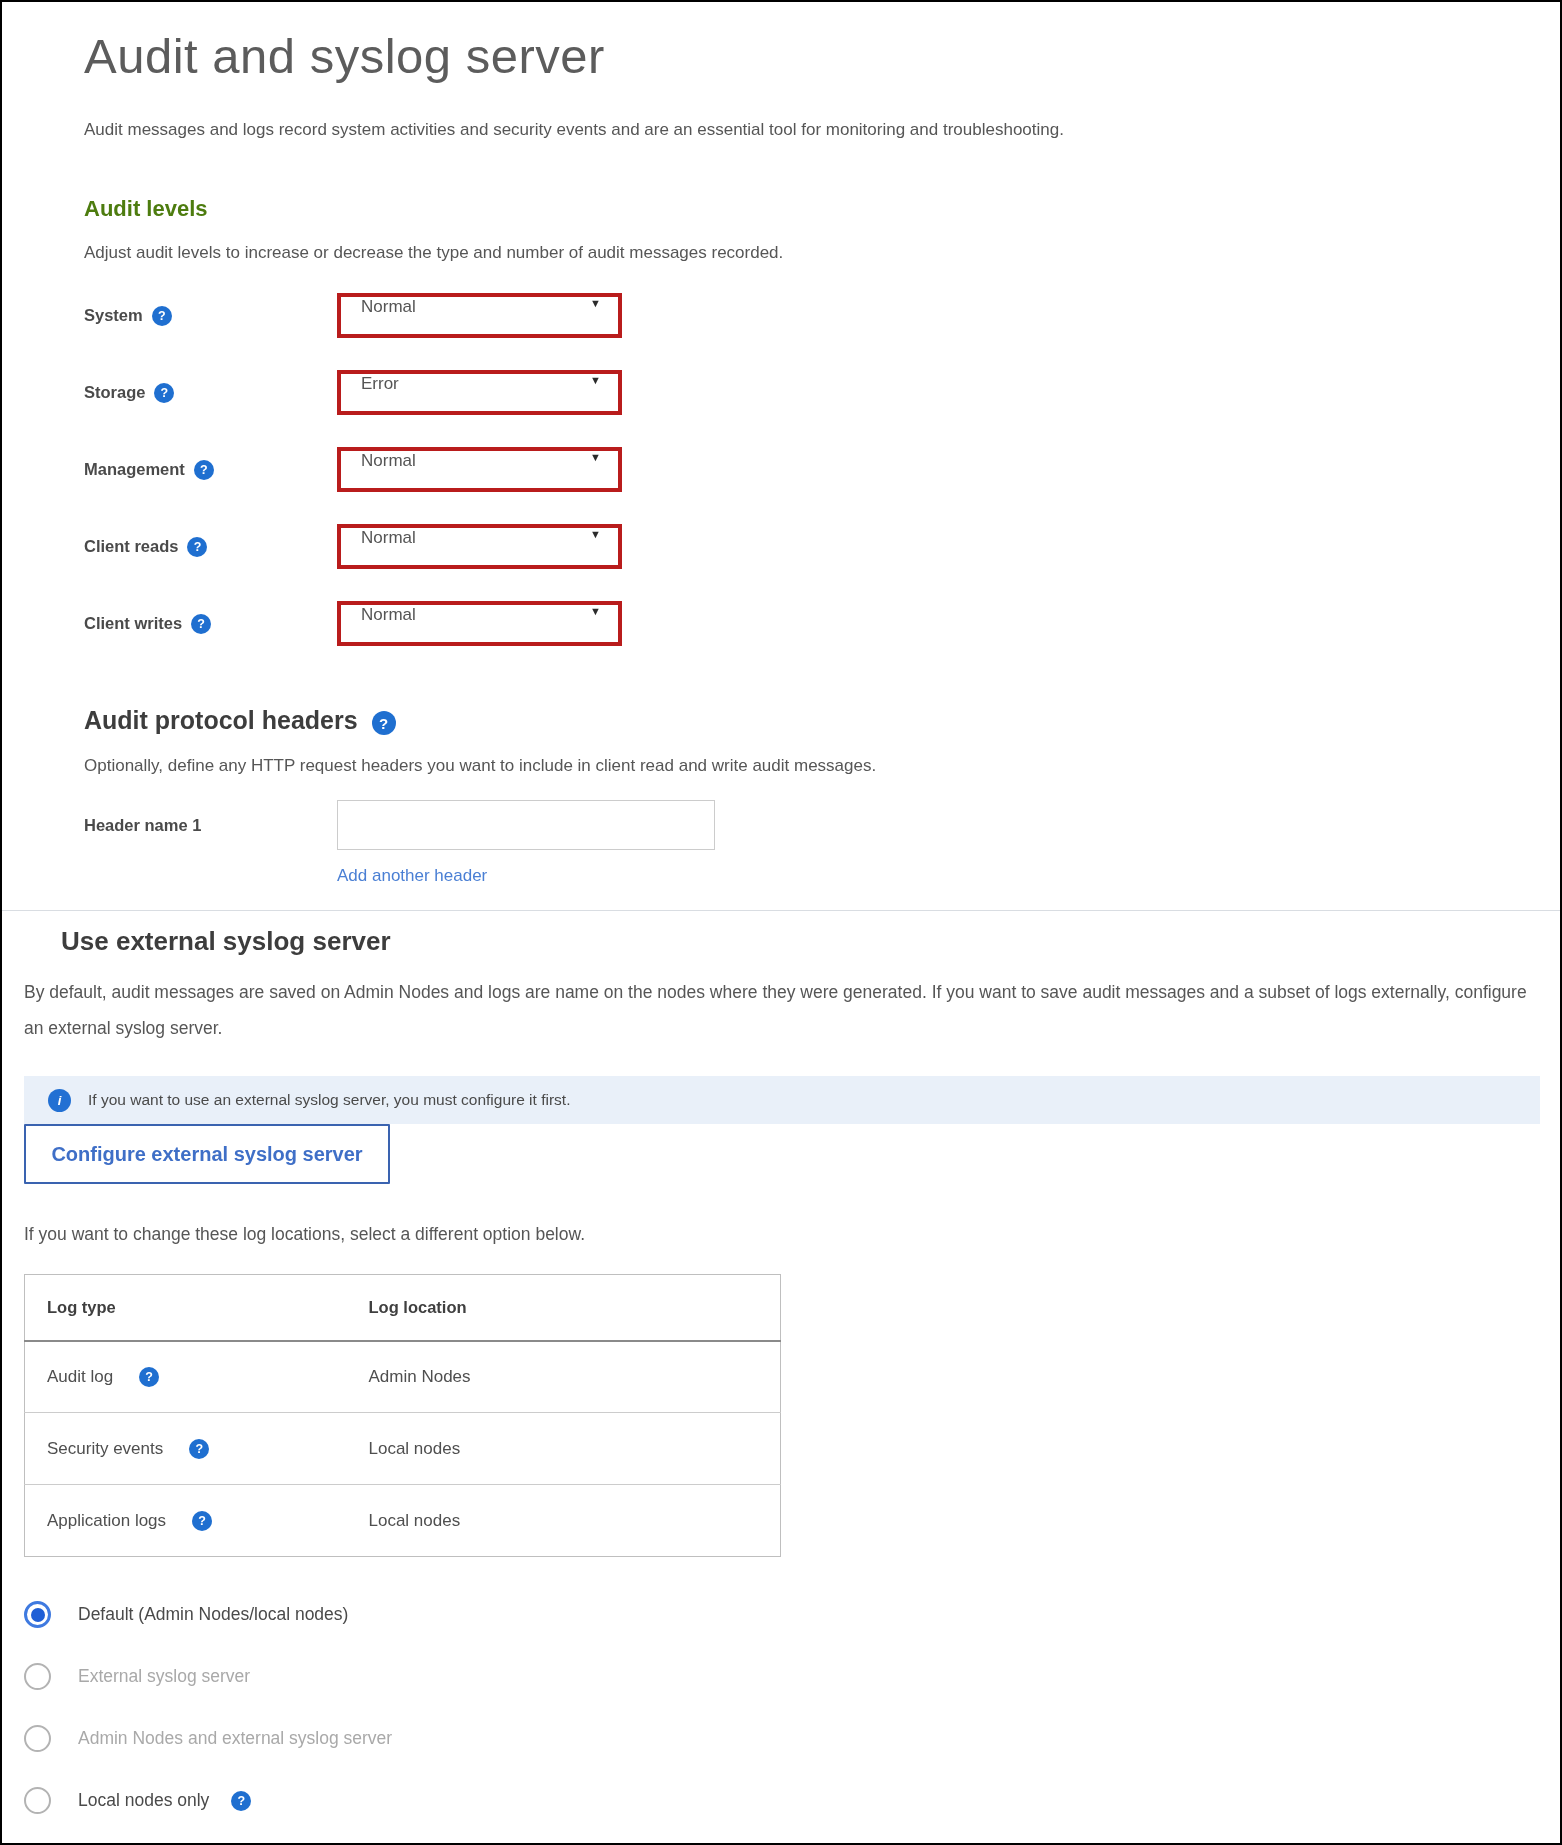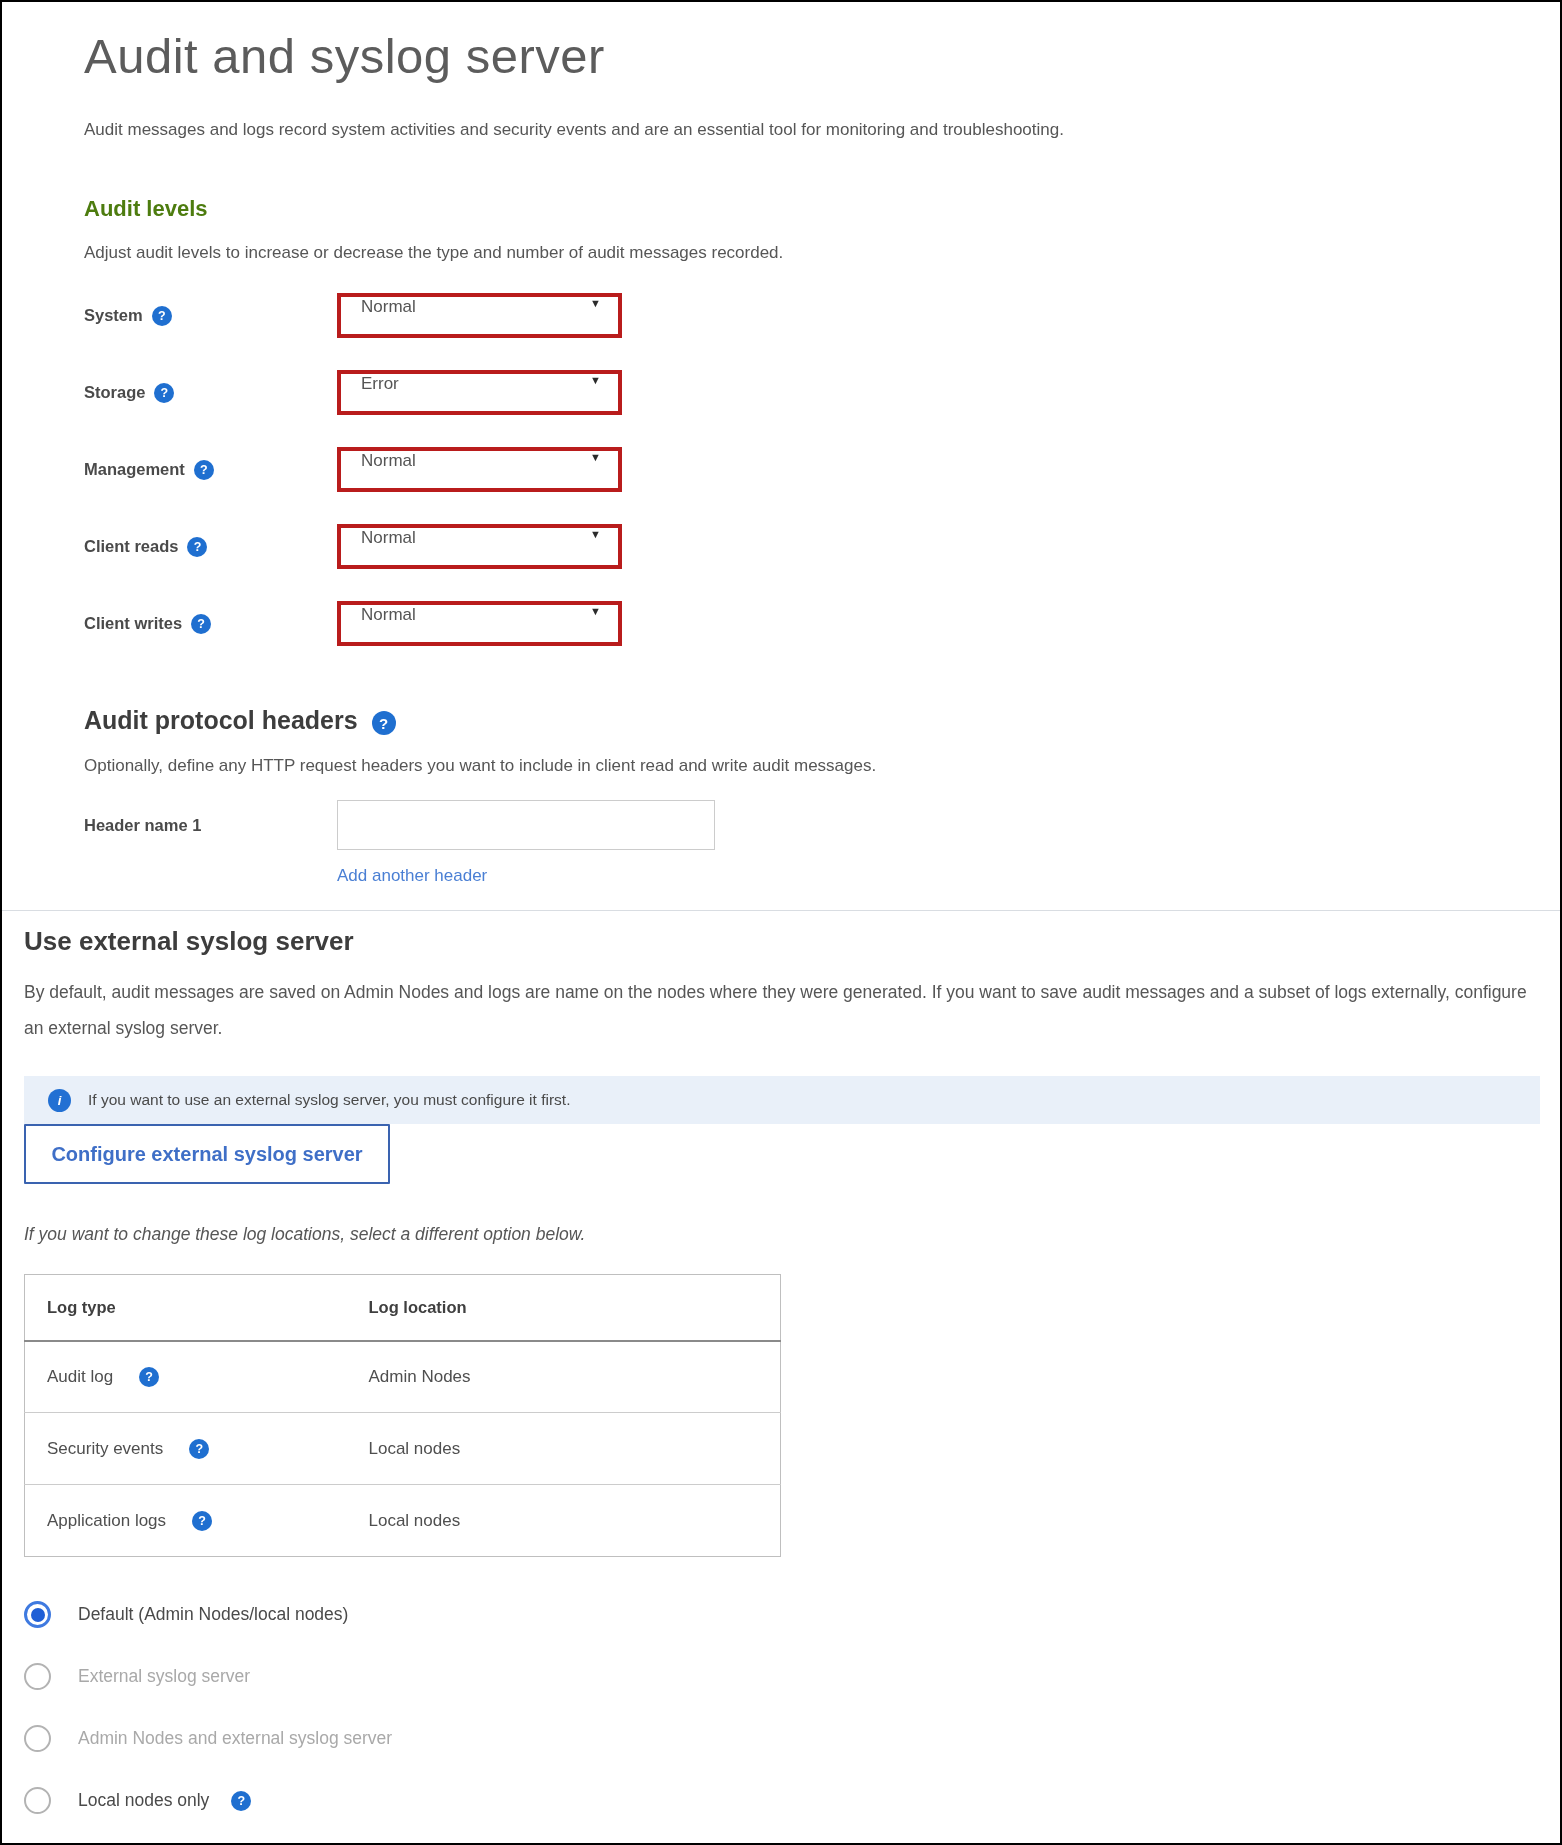--- a/index.html
+++ b/index.html
@@ -125,20 +125,21 @@
   
   .lower-section {
     margin-top: 24px;
     border-top: 1px solid #d9dde2;
     padding: 15px 20px 0 22px;
   }
   .lower-heading {
     font-size: 26px;
     font-weight: 700;
     color: #3d3d3d;
+    margin-left: 37px;
   }
   .lower-desc {
     margin-top: 17px;
     font-size: 17.5px;
     color: #565656;
     line-height: 36px;
     max-width: 1520px;
   }
 
   .info-banner {
@@ -176,21 +177,20 @@
     font-size: 20px;
     font-weight: 700;
     cursor: pointer;
     display: block;
   }
 
   .change-note {
     margin-top: 40px;
     font-size: 17.5px;
     color: #565656;
-    font-style: italic;
   }
 
   .log-table {
     margin-top: 29px;
     width: 757px;
     border: 1px solid #bfbfbf;
     border-collapse: collapse;
   }
   .log-table th {
     text-align: left;

